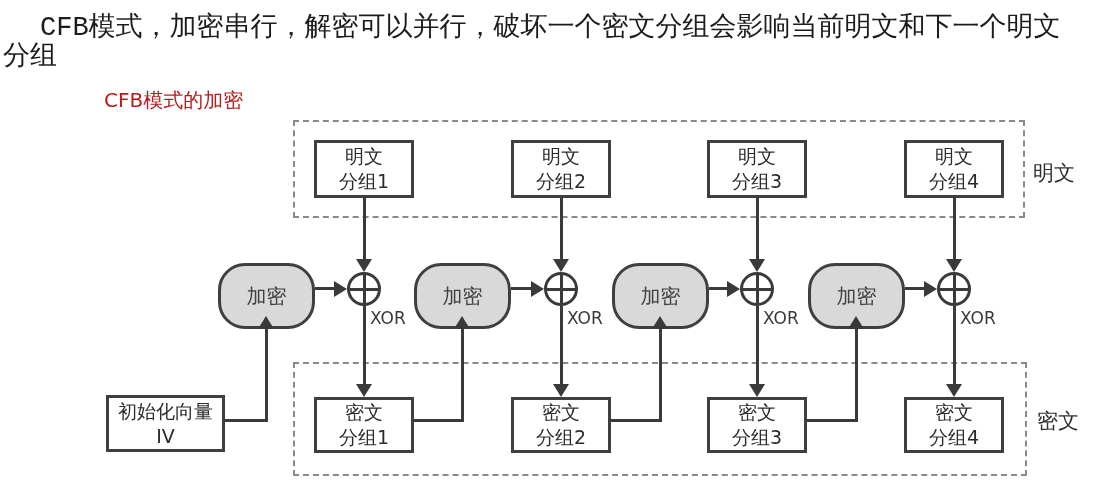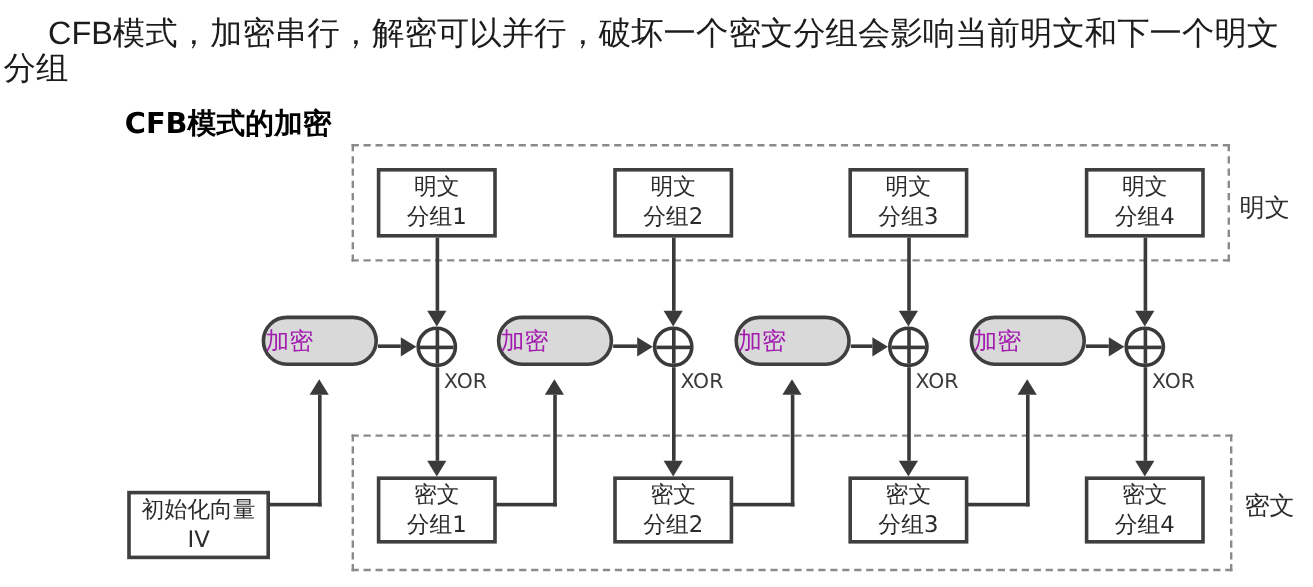--- a/index.html
+++ b/index.html
@@ -12,33 +12,32 @@
   .page{
     position:relative;
     width:1094px;height:489px;
     background:#fff;
     overflow:hidden;
     font-family:"DejaVu Sans","Liberation Sans",sans-serif;
     color:#2b2b2b;
   }
   .para-line{
     position:absolute;
-    font-family:Liberation Sans, sans-serif;
+    font-family:Liberation Mono, monospace;
     font-size:27px;
     line-height:30px;
     color:#1c1c1c;
     white-space:nowrap;
   }
   .diagram-title{
     position:absolute;
     left:104px;top:87px;
-    font-size:24px;
-    color:#000000;
-    white-space:nowrap;
-    font-weight:bold;
+    font-size:20px;
+    color:#b91c1c;
+    white-space:nowrap;
   }
   .dashed-box{
     position:absolute;
     border:2px dashed var(--dash);
     box-sizing:border-box;
     background:transparent;
   }
   .group-plain{left:293px;top:120px;width:732px;height:98px;}
   .group-cipher{left:293px;top:362px;width:734px;height:114px;}
   .side-label{
@@ -56,30 +55,30 @@
     flex-direction:column;
     align-items:center;
     justify-content:center;
     font-size:19px;
     line-height:25px;
     color:#2b2b2b;
     text-align:center;
   }
   .pblock{top:140px;width:100px;height:58px;}
   .cblock{top:397px;width:100px;height:56px;}
-  .ivblock{left:106px;top:395px;width:119px;height:57px;margin-top:14px;}
+  .ivblock{left:106px;top:395px;width:119px;height:57px;}
   .oval{
     position:absolute;
-    top:263px;width:97px;height:42px;
+    top:263px;width:97px;height:66px;
     box-sizing:border-box;
     border:3px solid var(--box-border);
     border-radius:27px;
     background:var(--oval-fill);
-    display:flex;align-items:center;justify-content:flex-start;
-    font-size:20px;color:#a21caf;
+    display:flex;align-items:center;justify-content:center;
+    font-size:20px;color:#404040;
   }
   .xor{
     position:absolute;
     top:272px;width:34px;height:34px;
     box-sizing:border-box;
     border:3px solid var(--line);
     border-radius:50%;
     background:#fff;
   }
   .xor::before{

